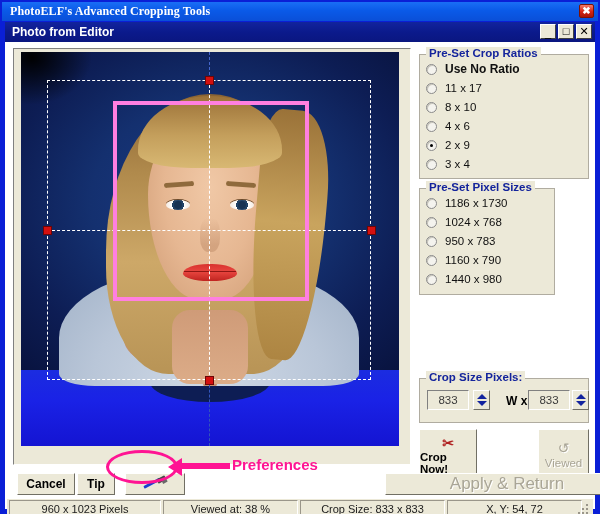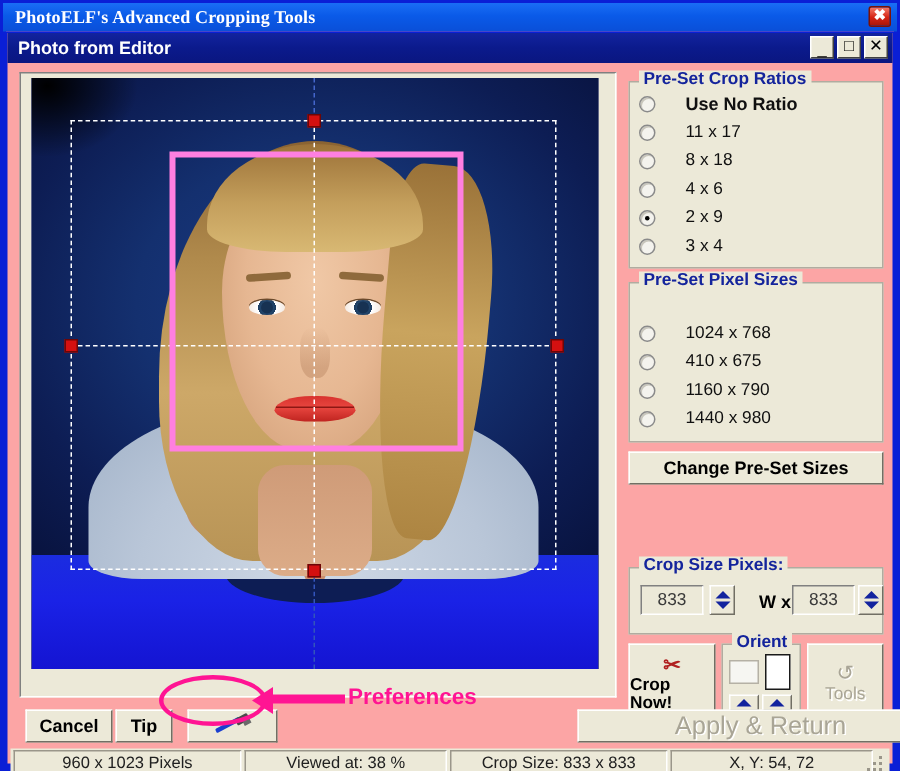--- a/index.html
+++ b/index.html
@@ -15,21 +15,21 @@
   .outer-title{position:absolute;left:8px;top:2px;color:#ffffff;
       font-size:12px;font-weight:bold;letter-spacing:.1px;white-space:nowrap;font-family:Liberation Serif, serif;}
   .outer-close{position:absolute;right:4px;top:2px;width:15px;height:14px;
       background:linear-gradient(to bottom,#f47b6a,#d52414 55%,#a81608);
       border:1px solid #7d1105;border-radius:2px;box-sizing:border-box;
       display:flex;align-items:center;justify-content:center;
       color:#fff;font-size:10px;font-weight:bold;line-height:1;}
 
   
   .inner{position:absolute;left:4px;top:21px;width:592px;height:489px;
-      background:#fca5a5;border:1px solid #0a1fd6;box-sizing:border-box;}
+      background:#ffffff;border:1px solid #0a1fd6;box-sizing:border-box;}
   .inner-titlebar{position:absolute;left:0;top:0;width:590px;height:20px;
       background:linear-gradient(to bottom,#12239e 0%,#0b1a8c 50%,#0a1680 100%);
       box-sizing:border-box;}
   .inner-title{position:absolute;left:7px;top:3px;color:#fff;font-size:12px;font-weight:bold;}
   .wbtns{position:absolute;right:3px;top:2px;display:flex;gap:2px;}
   .wbtn{width:16px;height:15px;background:#ece9d8;
       border-top:1px solid #fff;border-left:1px solid #fff;
       border-right:1px solid #404040;border-bottom:1px solid #404040;
       box-sizing:border-box;display:flex;align-items:flex-end;justify-content:center;
       font-size:11px;color:#000;line-height:9px;font-family:"Liberation Sans",sans-serif;}
@@ -120,31 +120,31 @@
       border:4px solid #ff7fe0;box-sizing:border-box;}
 
   
   .rpanel{position:absolute;left:412px;top:26px;width:174px;height:417px;}
 
   .group{position:absolute;border:1px solid #b0aca0;box-sizing:border-box;background:#ece9d8;}
   .group-title{position:absolute;top:-8px;left:6px;background:#ece9d8;padding:0 3px;
       color:#14249c;font-size:11.5px;font-weight:bold;white-space:nowrap;}
 
   .g-ratios{left:2px;top:6px;width:170px;height:125px;}
-  .g-sizes{left:2px;top:140px;width:170px;height:107px;}
+  .g-sizes{left:2px;top:140px;width:136px;height:107px;}
   .g-crop{left:2px;top:330px;width:170px;height:45px;}
   .g-orient{left:64px;top:381px;width:53px;height:52px;}
 
   .radio-row{position:absolute;left:6px;height:16px;display:flex;align-items:center;}
   .radio{width:11px;height:11px;border-radius:50%;box-sizing:border-box;
       background:#f4f3ee;border:1px solid #8a8a8a;
       box-shadow:inset 1px 1px 0 #c8c6bc;position:relative;flex:none;}
   .radio.on:after{content:"";position:absolute;left:3px;top:3px;width:3px;height:3px;
       border-radius:50%;background:#000;}
-  .radio-lbl{margin-left:20px;font-size:11.5px;color:#101010;white-space:nowrap;}
+  .radio-lbl{margin-left:8px;font-size:11.5px;color:#101010;white-space:nowrap;}
   .radio-lbl.b{font-weight:bold;font-size:12px;}
 
   .btn{background:#ece9d8;
       border-top:1px solid #ffffff;border-left:1px solid #ffffff;
       border-right:1px solid #716f64;border-bottom:1px solid #716f64;
       box-sizing:border-box;display:flex;align-items:center;justify-content:center;
       font-size:11.5px;color:#000;font-family:"Liberation Sans",sans-serif;}
   .btn.disabled{color:#a9a596;text-shadow:1px 1px 0 #ffffff;}
 
   .btn-presets{position:absolute;left:2px;top:253px;width:170px;height:22px;font-weight:bold;font-size:12px;}
@@ -288,57 +288,60 @@
         <div class="radio-row" style="top:6px">
           <span class="radio"></span>
           <span class="radio-lbl b">Use No Ratio</span>
         </div>
         <div class="radio-row" style="top:25px">
           <span class="radio"></span>
           <span class="radio-lbl">11 x 17</span>
         </div>
         <div class="radio-row" style="top:44px">
           <span class="radio"></span>
-          <span class="radio-lbl">8 x 18</span>
+          <span class="radio-lbl">8 x 10</span>
         </div>
         <div class="radio-row" style="top:63px">
           <span class="radio"></span>
           <span class="radio-lbl">4 x 6</span>
         </div>
         <div class="radio-row" style="top:82px">
           <span class="radio on"></span>
           <span class="radio-lbl">2 x 9</span>
         </div>
         <div class="radio-row" style="top:101px">
           <span class="radio"></span>
           <span class="radio-lbl">3 x 4</span>
         </div>
       </div>
 
       <div class="group g-sizes">
         <div class="group-title">Pre-Set Pixel Sizes</div>
+        <div class="radio-row" style="top:6px">
+          <span class="radio"></span>
+          <span class="radio-lbl">1186 x 1730</span>
+        </div>
         <div class="radio-row" style="top:25px">
           <span class="radio"></span>
           <span class="radio-lbl">1024 x 768</span>
         </div>
         <div class="radio-row" style="top:44px">
           <span class="radio"></span>
-          <span class="radio-lbl">410 x 675</span>
+          <span class="radio-lbl">950 x 783</span>
         </div>
         <div class="radio-row" style="top:63px">
           <span class="radio"></span>
           <span class="radio-lbl">1160 x 790</span>
         </div>
         <div class="radio-row" style="top:82px">
           <span class="radio"></span>
           <span class="radio-lbl">1440 x 980</span>
         </div>
       </div>
 
-      <div class="btn btn-presets">Change Pre-Set Sizes</div>
 
       <div class="group g-crop">
         <div class="group-title">Crop Size Pixels:</div>
         <div class="numbox" style="left:7px;top:11px;width:42px;height:20px">833</div>
         <div class="spin" style="left:53px;top:11px">
           <span class="tri-u"></span>
           <span class="tri-d"></span>
         </div>
         <div class="wxh" style="left:76px;top:15px">W x H</div>
         <div class="numbox" style="left:108px;top:11px;width:42px;height:20px">833</div>
@@ -346,35 +349,24 @@
           <span class="tri-u"></span>
           <span class="tri-d"></span>
         </div>
       </div>
 
       <div class="btn cropnow">
         <span class="scissors">✂</span>
         <span>Crop Now!</span>
       </div>
 
-      <div class="group g-orient">
-        <div class="group-title">Orient</div>
-        <div class="orient-box o-land"></div>
-        <div class="orient-box o-port"></div>
-        <div class="o-btn o-b1">
-          <span class="tri-u"></span>
-        </div>
-        <div class="o-btn o-b2">
-          <span class="tri-u"></span>
-        </div>
-      </div>
 
       <div class="btn reset disabled">
         <span class="reset-ico">↺</span>
-        <span>Tools</span>
+        <span>Viewed</span>
       </div>
     </div>
 
     <div class="actionrow">
       <div class="btn b-cancel">Cancel</div>
       <div class="btn b-tip">Tip</div>
       <div class="btn b-pref">
         <span class="hammer">
           <span class="hh"></span>
             <span class="hd"></span>

